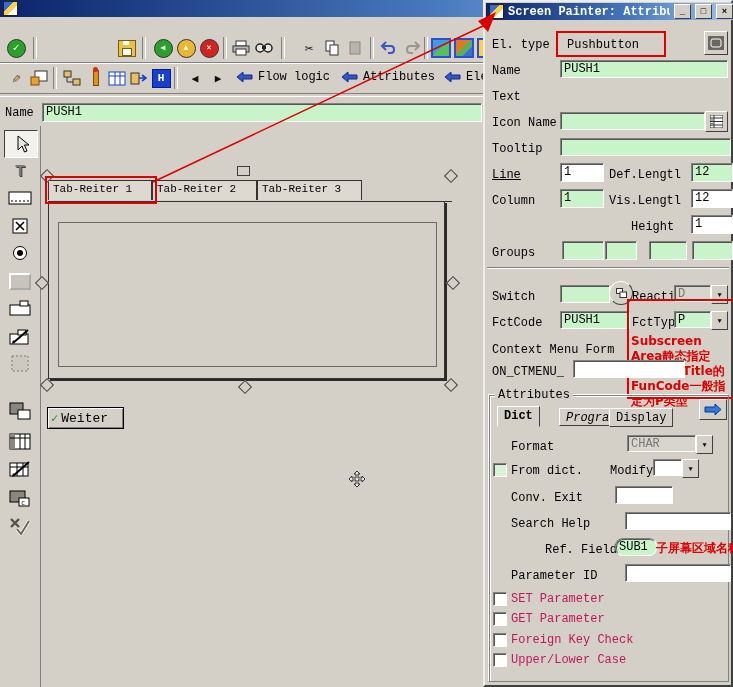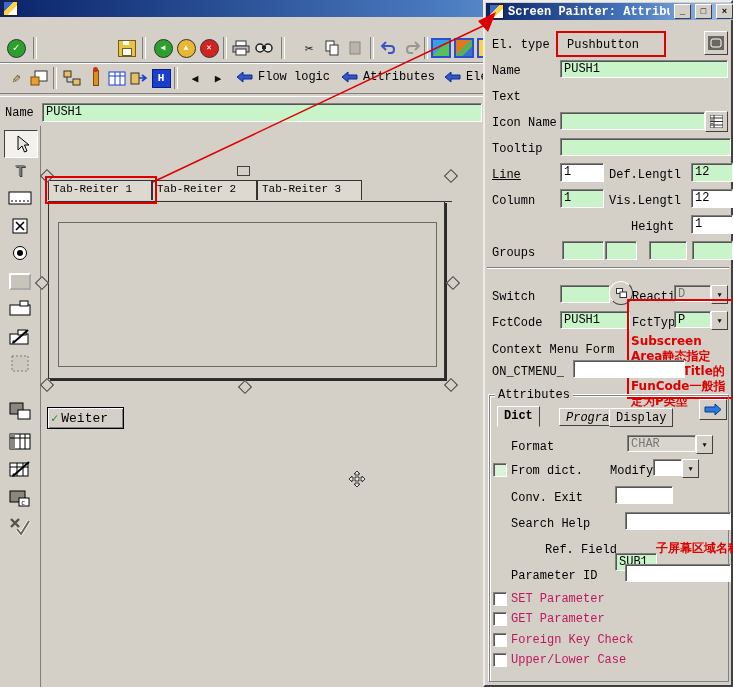--- a/index.html
+++ b/index.html
@@ -440,21 +440,21 @@
     <span class="abs lbl" style="left:125px;top:462px;">Modify</span>
     <div class="abs ddwrap" style="left:168px;top:457px;width:46px;height:19px;">
       <div class="inp white ddval" style="height:13px;"></div>
       <span class="ddbtn"></span>
     </div>
     <span class="abs lbl" style="left:26px;top:489px;">Conv. Exit</span>
     <div class="abs inp white" style="left:130px;top:484px;width:50px;height:14px;"></div>
     <span class="abs lbl" style="left:26px;top:515px;">Search Help</span>
     <div class="abs inp white" style="left:140px;top:510px;width:98px;height:14px;"></div>
     <span class="abs lbl" style="left:26px;top:541px;margin-left:34px;">Ref. Field</span>
-    <div class="abs inp" style="left:130px;top:551px;width:34px;height:14px;">SUB1</div>
+    <div class="abs inp" style="left:130px;top:536px;width:34px;height:14px;border-radius:8px;">SUB1</div>
     <span class="abs rednote" style="left:171px;top:539px;white-space:nowrap;">子屏幕区域名称</span>
     <span class="abs lbl" style="left:26px;top:567px;">Parameter ID</span>
     <div class="abs inp white" style="left:140px;top:562px;width:98px;height:14px;"></div>
 
     <span class="abs cb" style="left:8px;top:590px;"></span>
     <span class="abs lbl disabled" style="left:26px;top:590px;">SET Parameter</span>
     <span class="abs cb" style="left:8px;top:610px;"></span>
     <span class="abs lbl disabled" style="left:26px;top:610px;">GET Parameter</span>
     <span class="abs cb" style="left:8px;top:631px;"></span>
     <span class="abs lbl disabled" style="left:26px;top:631px;">Foreign Key Check</span>

